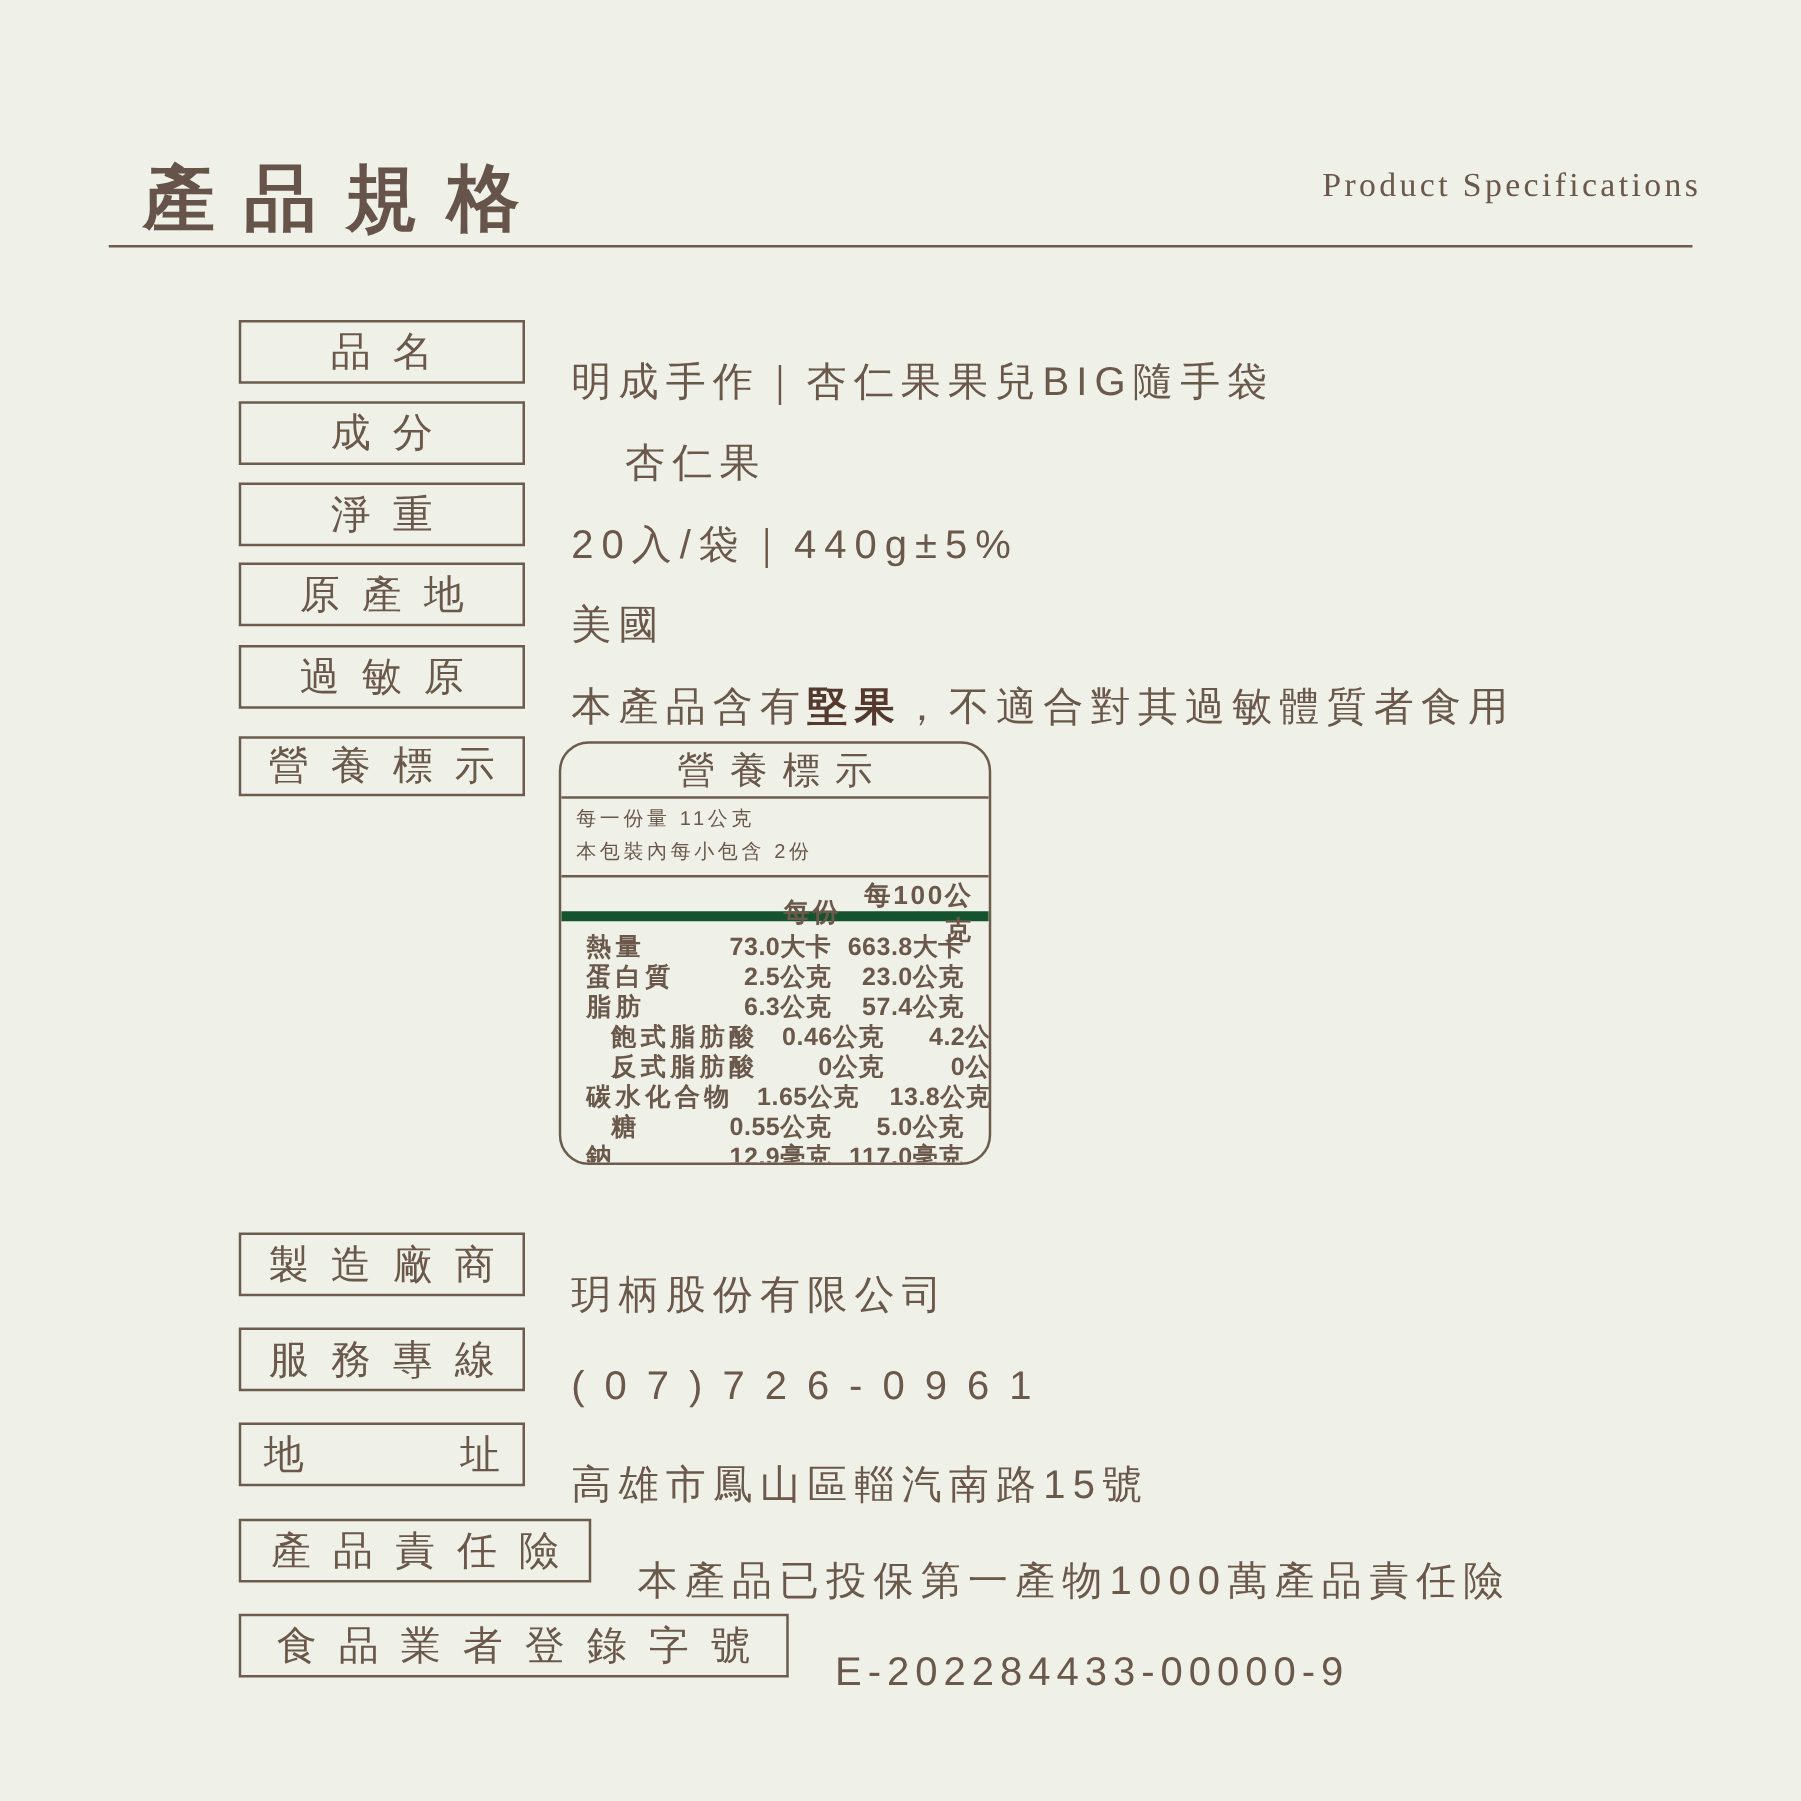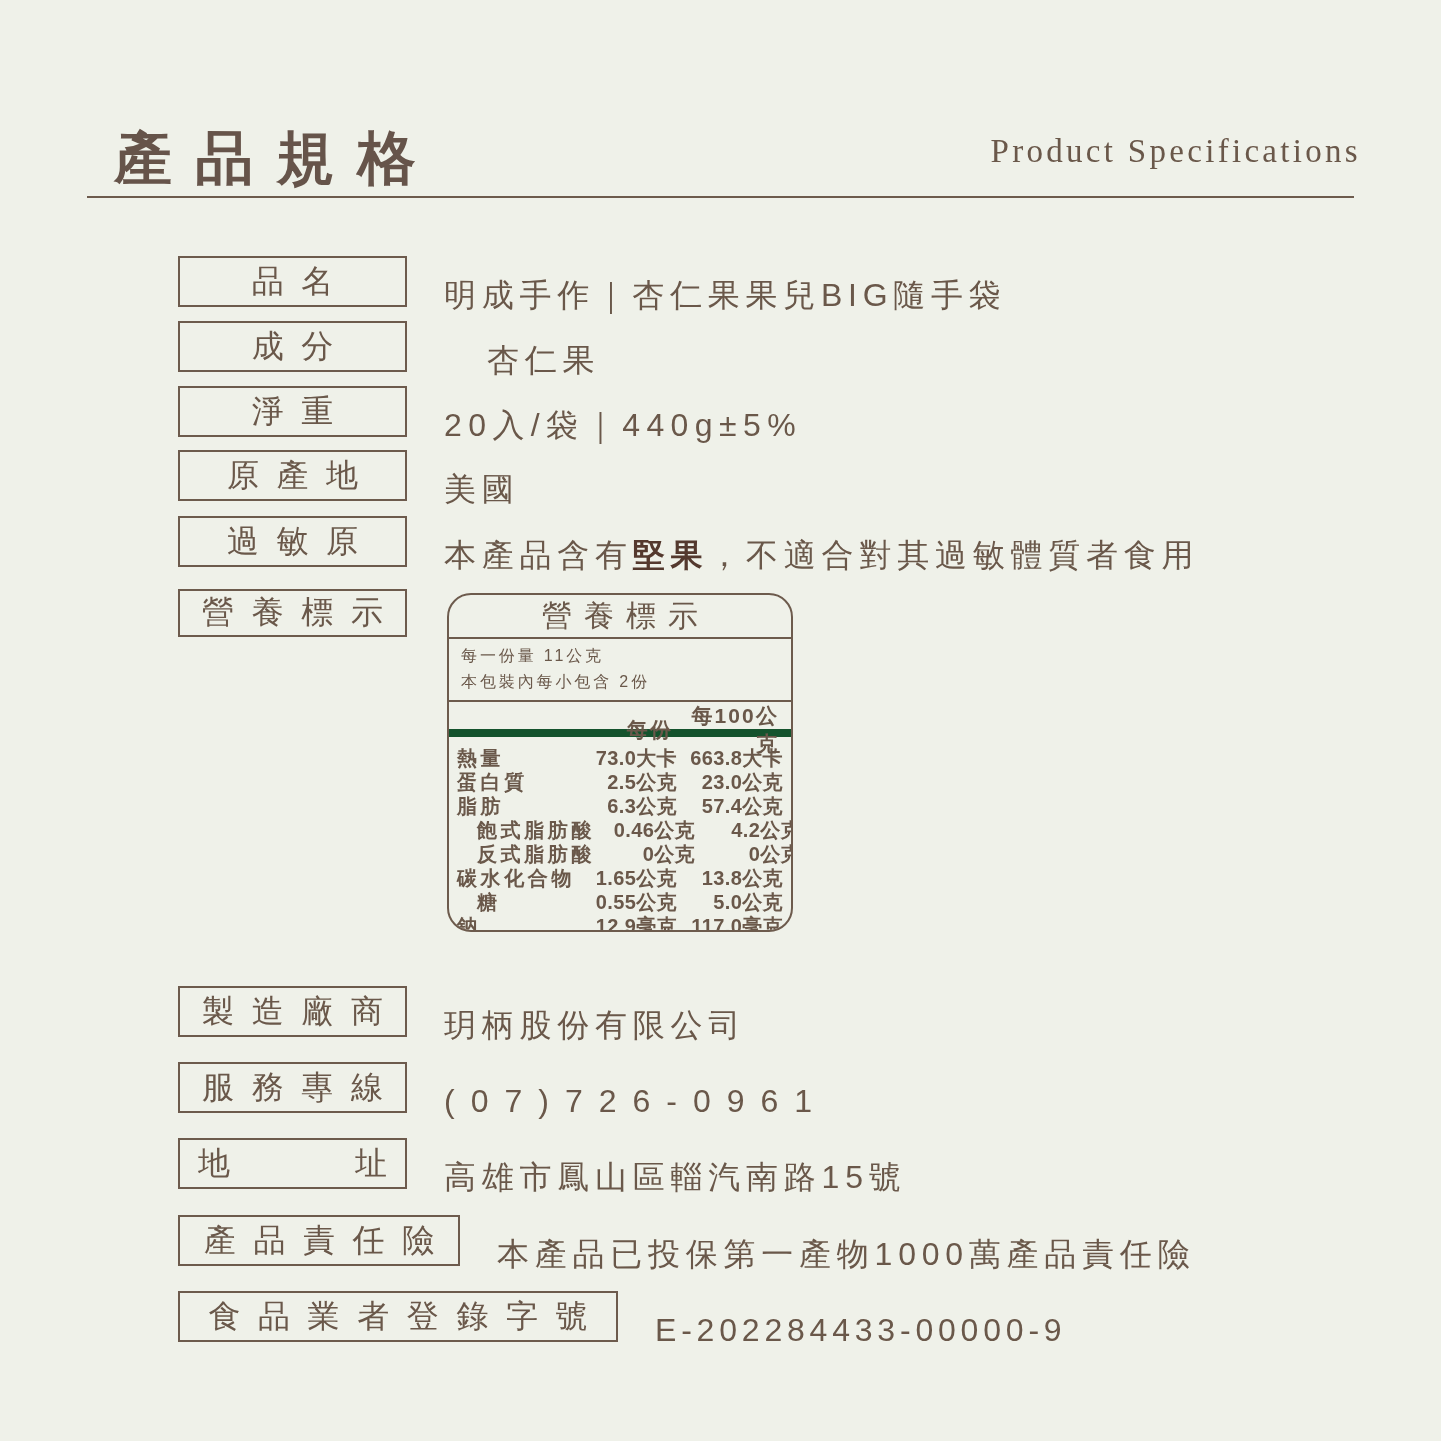--- a/index.html
+++ b/index.html
@@ -14,31 +14,31 @@
 
   
   .title-zh{
     position:absolute;left:114px;top:120px;
     font-size:58px;font-weight:700;letter-spacing:0.4em;
     color:#66544A;white-space:nowrap;
   }
   .title-en{
     position:absolute;right:80px;top:133px;
     font-family:"Liberation Serif","DejaVu Serif",serif;
-    font-size:33px;letter-spacing:0.1em;color:#6A584A;white-space:nowrap;
+    font-size:27px;letter-spacing:0.1em;color:#6A584A;white-space:nowrap;
   }
   .divider{
     position:absolute;left:87px;top:196px;width:1267px;height:2px;
     background:#6D5B4D;
   }
 
   
   .spec-row{
-    position:absolute;left:178px;
-    display:flex;align-items:center;height:51px;white-space:nowrap;
+    position:absolute;left:191px;
+    display:flex;height:51px;white-space:nowrap;
   }
   .label-box{
     box-sizing:border-box;flex:none;
     width:229px;height:51px;
     border:2px solid #6D5B4D;
     display:flex;align-items:center;justify-content:center;
     font-size:32px;letter-spacing:0.55em;padding-left:0.55em;
   }
   .label-box.w5{width:282px;}
   .label-box.w8{width:440px;}
@@ -84,21 +84,21 @@
     padding:4px 12px 5px;
     font-size:16px;line-height:26px;letter-spacing:0.18em;
   }
   .nut-colhead{
     border-bottom:8px solid #14532d;
     display:grid;grid-template-columns:1fr 100px 106px;
     align-items:center;height:27px;padding:0 12px;
     font-size:21px;letter-spacing:0.1em;font-weight:600;
   }
   .nut-colhead .c{text-align:right;}
-  .nut-body{padding:9px 8px 0;}
+  .nut-body{padding:9px 20px 0;}
   .nut-row{
     display:grid;grid-template-columns:1fr 100px 106px;
     line-height:24px;font-size:20px;font-weight:600;
   }
   .nut-row .name{letter-spacing:0.18em;white-space:nowrap;}
   .nut-row.indent .name{padding-left:20px;}
   .nut-row .v{text-align:right;letter-spacing:0.02em;white-space:nowrap;}
 </style>
 </head>
 <body>

